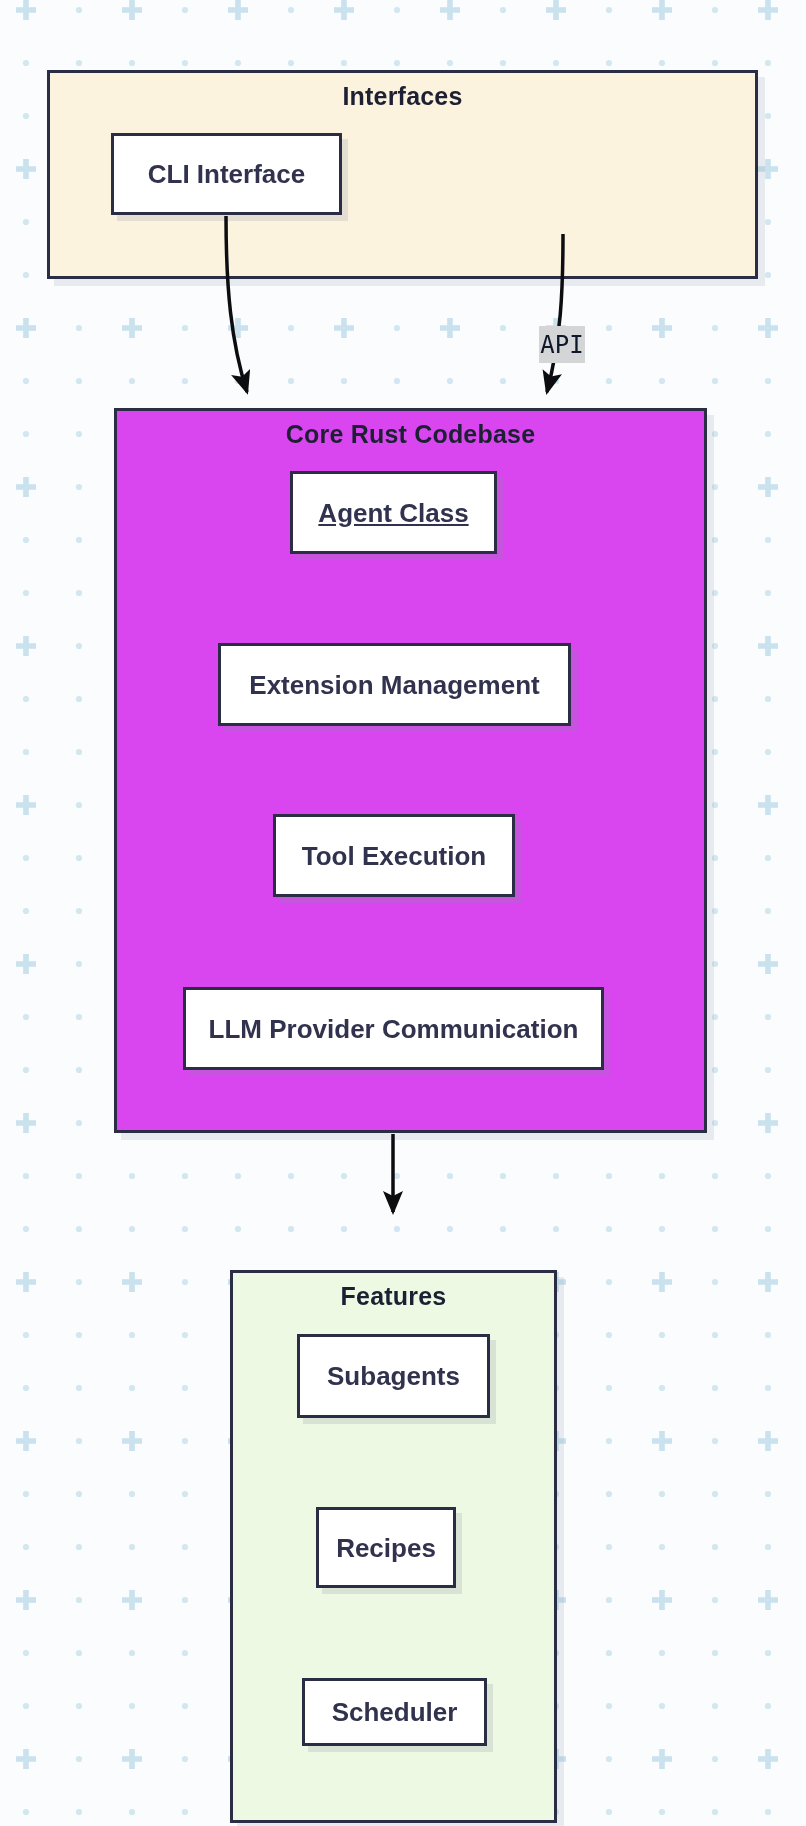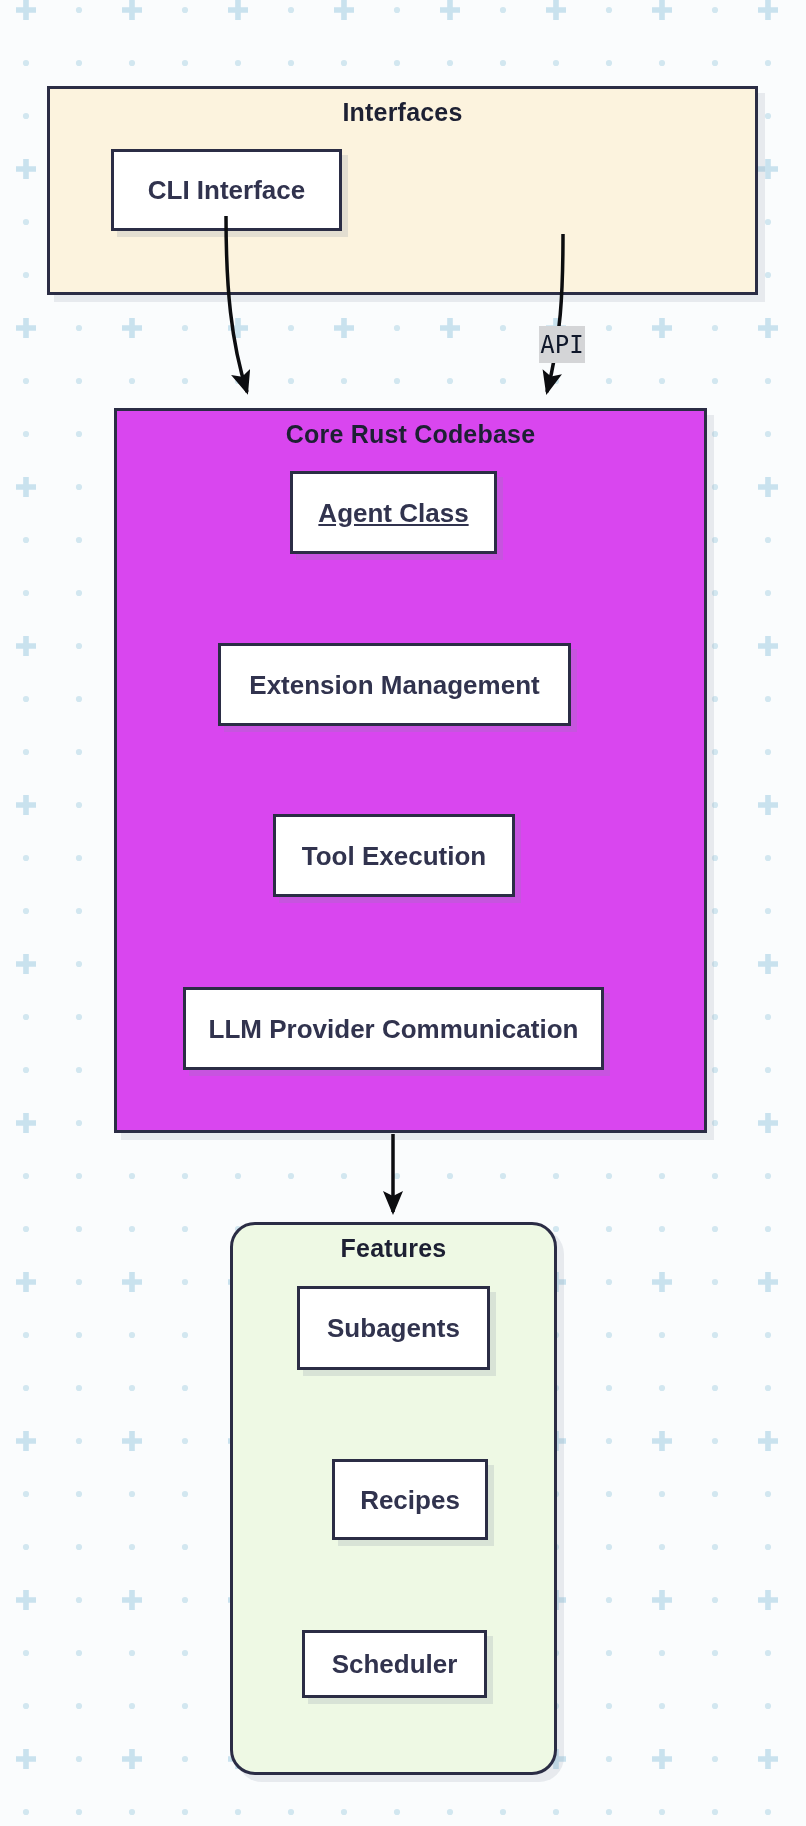--- a/index.html
+++ b/index.html
@@ -52,21 +52,21 @@
       <circle cx="26" cy="132" r="3.1" fill="#d2e7f0"></circle>
       <circle cx="79" cy="132" r="3.1" fill="#d2e7f0"></circle>
       <path d="M16,23.2 h20 v5.6 h-20 z M23.2,16 h5.6 v20 h-5.6 z" fill="#c9e2ee"></path>
     </pattern>
   </defs>
   <rect x="0" y="0" width="806" height="1826" fill="url(#bgpat)"></rect>
 </svg>
 
 <div class="canvas">
 
-  <div class="group" style="left:47px;top:70px;width:711px;height:209px;background:#fcf3de;margin-top:16px;">
+  <div class="group" style="left:47px;top:70px;width:711px;height:209px;background:#fcf3de;">
     <div class="group-label">Interfaces</div>
     <div class="node" style="left:61px;top:60px;width:231px;height:82px;">
       <span>CLI Interface</span>
     </div>
   </div>
 
   <div class="group" style="left:114px;top:408px;width:593px;height:725px;background:#d946ef;">
     <div class="group-label">Core Rust Codebase</div>
     <div class="node" style="left:173px;top:60px;width:207px;height:83px;text-decoration:underline;">
       <span>Agent Class</span>
@@ -75,26 +75,26 @@
       <span>Extension Management</span>
     </div>
     <div class="node" style="left:156px;top:403px;width:242px;height:83px;">
       <span>Tool Execution</span>
     </div>
     <div class="node" style="left:66px;top:576px;width:421px;height:83px;">
       <span>LLM Provider Communication</span>
     </div>
   </div>
 
-  <div class="group" style="left:230px;top:1222px;width:327px;height:553px;background:#eef9e4;border-radius:25px;">
+  <div class="group" style="left:230px;top:1270px;width:327px;height:553px;background:#eef9e4;">
     <div class="group-label">Features</div>
     <div class="node" style="left:64px;top:61px;width:193px;height:84px;">
       <span>Subagents</span>
     </div>
-    <div class="node" style="left:83px;top:234px;width:156px;height:81px;margin-left:16px;">
+    <div class="node" style="left:83px;top:234px;width:140px;height:81px;">
       <span>Recipes</span>
     </div>
     <div class="node" style="left:69px;top:405px;width:185px;height:68px;">
       <span>Scheduler</span>
     </div>
   </div>
 
 </div>
 
 <svg id="edges" xmlns="http://www.w3.org/2000/svg" viewBox="0 0 806 1826">

